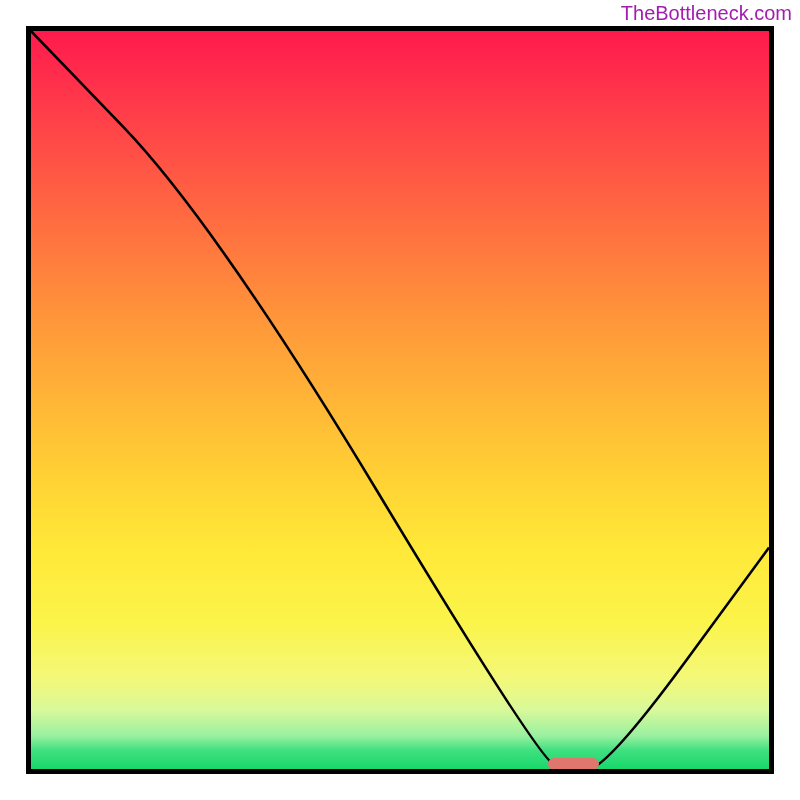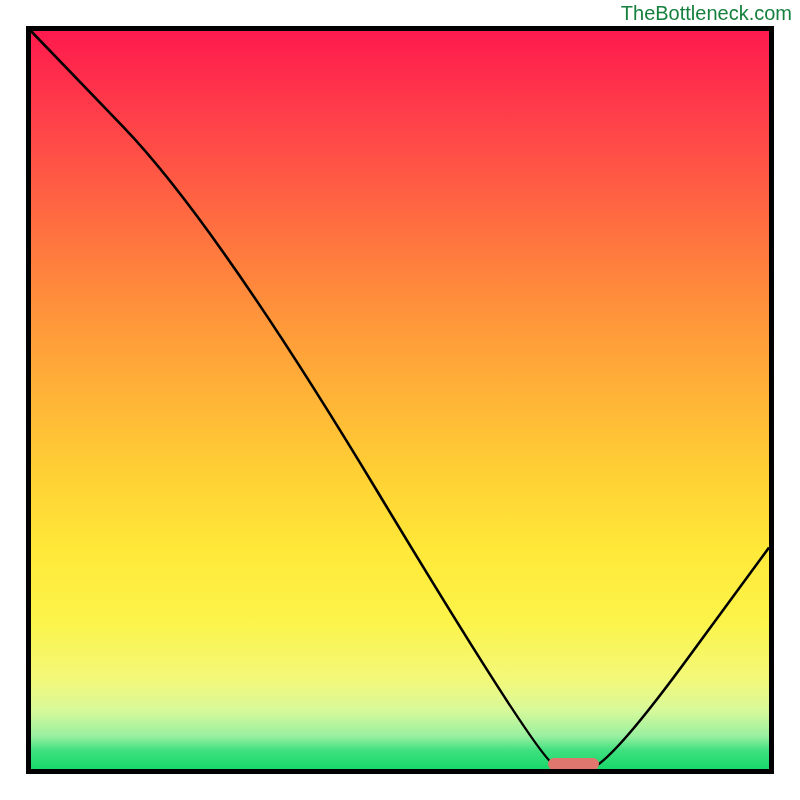--- a/index.html
+++ b/index.html
@@ -7,21 +7,21 @@
     padding: 0;
     width: 800px;
     height: 800px;
     position: relative;
     font-family: Arial, Helvetica, sans-serif;
   }
   .watermark {
     position: absolute;
     top: 2px;
     right: 8px;
-    color: #15803d;
+    color: #a21caf;
     font-size: 20px;
     font-weight: 500;
     z-index: 10;
   }
   .plot-area {
     position: absolute;
     left: 26px;
     top: 26px;
     width: 748px;
     height: 748px;

